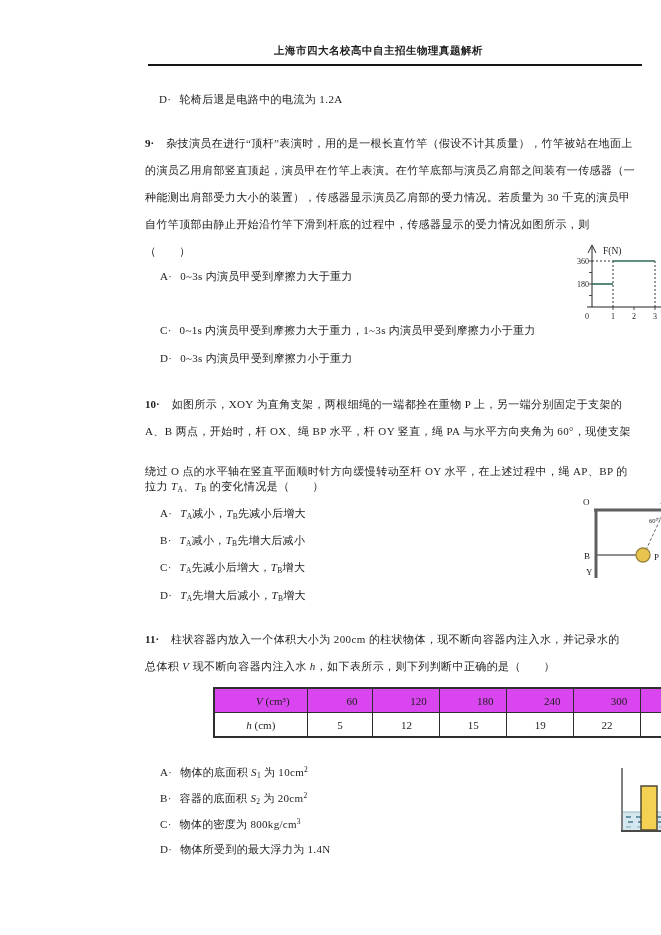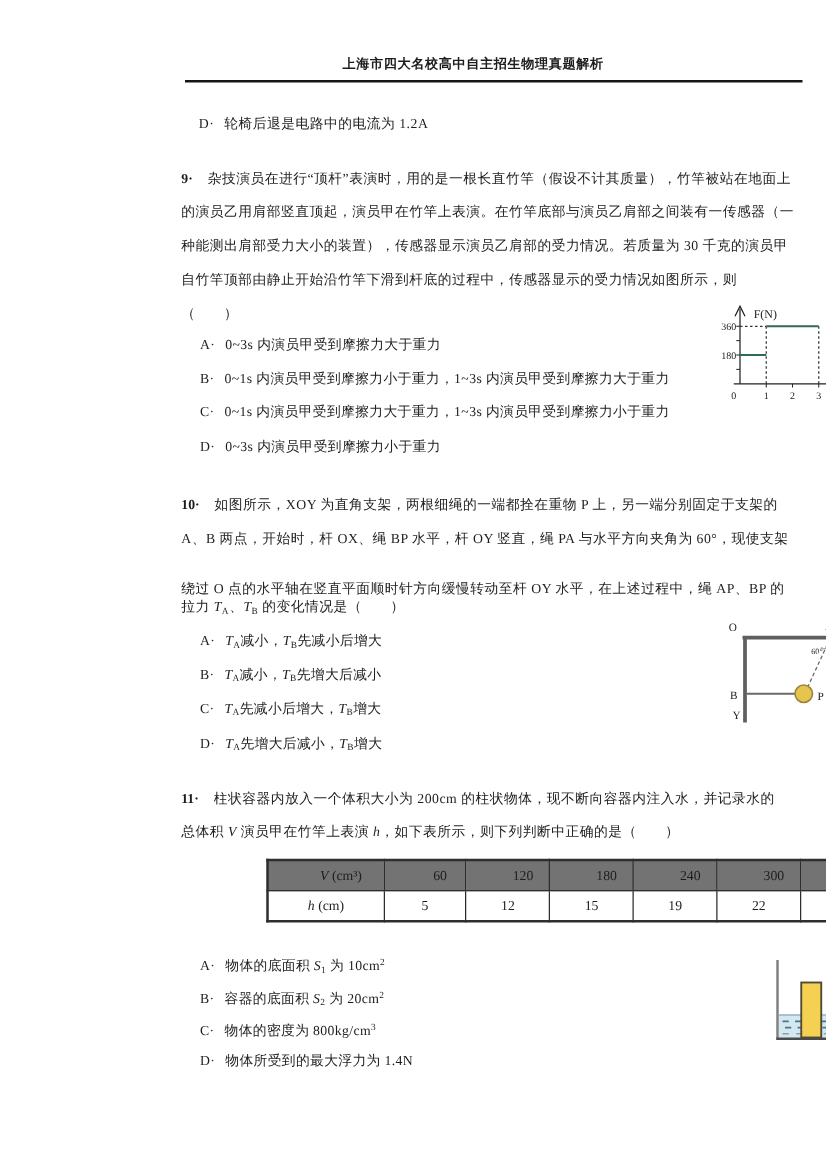--- a/index.html
+++ b/index.html
@@ -15,21 +15,21 @@
          white-space:nowrap; line-height:14px; }
   .optlab { margin-right:8px; }
   i { font-style:italic; }
   sub { font-size:7.5px; vertical-align:-2px; }
   sup { font-size:7.5px; vertical-align:4px; }
   .vtable { position:absolute; left:165px; top:687px; border-collapse:collapse;
             font-size:11px; border:2px solid #2e2e2e; }
   .vtable td { border:1px solid #2e2e2e; text-align:center; height:23px; padding:0; }
   .vtable .c0 { width:78px; }
   .vtable .cv { width:48px; }
-  .vtable tr.hdr td { background:#737373;padding-left:24px; }
+  .vtable tr.hdr td { background:#d946ef;padding-left:24px; }
   .fig { position:absolute; }
   svg text { font-family:"Liberation Serif","DejaVu Serif",serif; fill:#1d1d1d; }
 </style>
 </head>
 <body>
 
 <div class="page">
 
   <div class="header">上海市四大名校高中自主招生物理真题解析</div>
   <div class="rule"></div>
@@ -41,23 +41,20 @@
   <div class="ln" style="top:136px">
     <b class="qnum">9·</b><span>杂技演员在进行“顶杆”表演时，用的是一根长直竹竿（假设不计其质量），竹竿被站在地面上</span>
   </div>
   <div class="ln" style="top:163px">的演员乙用肩部竖直顶起，演员甲在竹竿上表演。在竹竿底部与演员乙肩部之间装有一传感器（一</div>
   <div class="ln" style="top:190px">种能测出肩部受力大小的装置），传感器显示演员乙肩部的受力情况。若质量为 30 千克的演员甲</div>
   <div class="ln" style="top:217px">自竹竿顶部由静止开始沿竹竿下滑到杆底的过程中，传感器显示的受力情况如图所示，则</div>
   <div class="ln" style="top:244px">（　　）</div>
 
   <div class="opt" style="top:269px">
     <span class="optlab">A·</span><span>0~3s 内演员甲受到摩擦力大于重力</span>
-  </div>
-  <div class="opt" style="top:296px">
-    <span class="optlab">B·</span><span>0~1s 内演员甲受到摩擦力小于重力，1~3s 内演员甲受到摩擦力大于重力</span>
   </div>
   <div class="opt" style="top:323px">
     <span class="optlab">C·</span><span>0~1s 内演员甲受到摩擦力大于重力，1~3s 内演员甲受到摩擦力小于重力</span>
   </div>
   <div class="opt" style="top:351px">
     <span class="optlab">D·</span><span>0~3s 内演员甲受到摩擦力小于重力</span>
   </div>
 
   <svg class="fig" style="left:519px; top:240px" width="142" height="92" viewBox="0 0 142 92">
     <path d="M25 67 L25 7" stroke="#222" stroke-width="1" fill="none"></path>
@@ -116,21 +113,21 @@
     <text x="9" y="67" font-size="9">B</text>
     <text x="11" y="83" font-size="9">Y</text>
     <text x="79" y="68" font-size="9">P</text>
     <text x="74" y="31" font-size="6.5">60°</text>
   </svg>
 
   <div class="ln" style="top:632px">
     <b class="qnum">11·</b><span>柱状容器内放入一个体积大小为 200cm 的柱状物体，现不断向容器内注入水，并记录水的</span>
   </div>
   <div class="ln" style="top:659px">
-    <span>总体积 </span><i>V</i><span> 演员甲在竹竿上表演 </span><i>h</i><span>，如下表所示，则下列判断中正确的是（　　）</span>
+    <span>总体积 </span><i>V</i><span> 现不断向容器内注入水 </span><i>h</i><span>，如下表所示，则下列判断中正确的是（　　）</span>
   </div>
 
   <table class="vtable">
     <tbody>
         <tr class="hdr">
       <td class="c0"><i>V</i><span> (cm³)</span></td>
       <td class="cv">60</td>
       <td class="cv">120</td>
       <td class="cv">180</td>
       <td class="cv">240</td>

